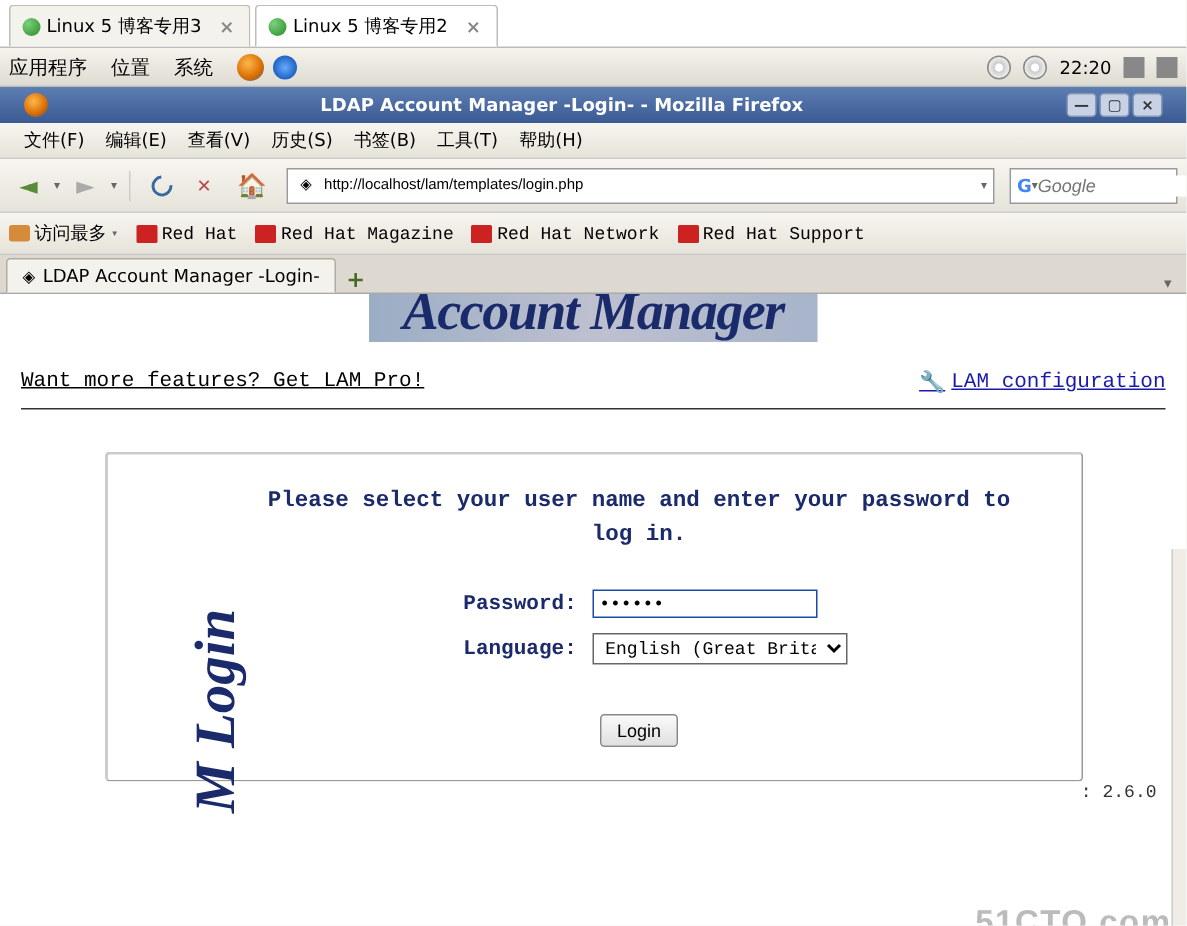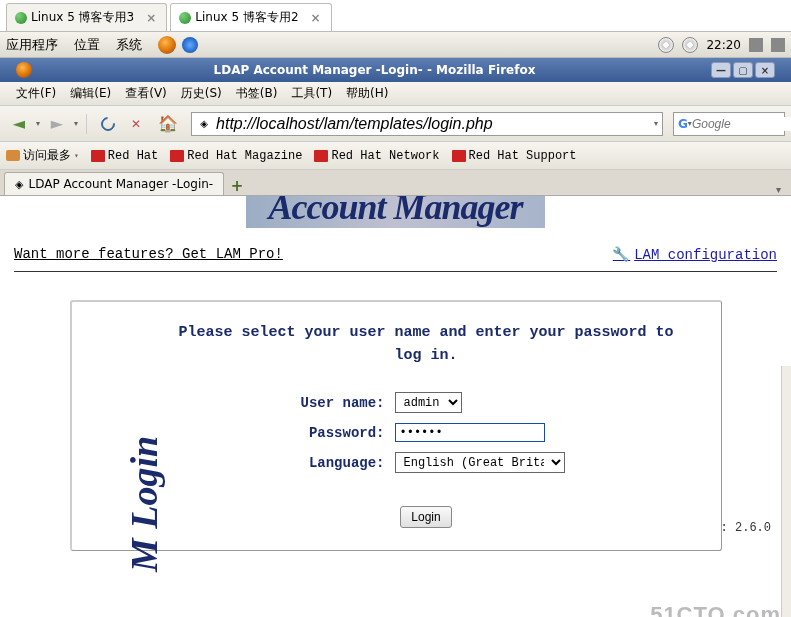--- a/index.html
+++ b/index.html
@@ -35,21 +35,21 @@
 
 .navbar { height: 36px; background: linear-gradient(#f7f5ef, #e6e3da); display: flex; align-items: center; padding: 2px 6px; gap: 4px; border-bottom: 1px solid #ccc; }
 .nav-btn { width: 26px; height: 26px; border: 1px solid transparent; border-radius: 3px; display: flex; align-items: center; justify-content: center; cursor: pointer; }
 .dropdown-arrow { font-size: 8px; color: #666; }
 .nav-arrow-l, .nav-arrow-r { font-size: 16px; color: #588c3a; font-weight: bold; }
 .nav-reload { width: 14px; height: 14px; border: 2px solid #3b6aa0; border-radius: 50%; border-top-color: transparent; transform: rotate(40deg); }
 .nav-stop { width: 14px; height: 14px; color: #b84a4a; font-weight: bold; }
 .home-icon { font-size: 16px; }
 .urlbar { flex: 1; height: 24px; border: 1px solid #9a9a9a; background: #fff; display: flex; align-items: center; padding: 0 4px; margin: 0 6px; }
 .urlbar .favicon { width: 16px; height: 16px; display: flex; align-items: center; justify-content: center; font-size: 10px; }
-.urlbar input { flex: 1; border: none; outline: none; font-size: 16px; padding: 0 4px; font-style: italic; }
+.urlbar input { flex: 1; border: none; outline: none; font-size: 10px; padding: 0 4px; }
 .searchbar { width: 112px; height: 24px; border: 1px solid #9a9a9a; background: #fff; display: flex; align-items: center; padding: 0 4px; }
 .searchbar input { flex: 1; border: none; outline: none; font-size: 12px; color: #888; font-style: italic; }
 .google-g { font-weight: bold; font-size: 12px; color: #4285f4; }
 
 
 .bookmarkbar { height: 28px; background: linear-gradient(#f7f5ef, #e6e3da); display: flex; align-items: center; padding: 0 6px; gap: 12px; font-size: 12px; border-bottom: 1px solid #ccc; }
 .bk-item { display: flex; align-items: center; gap: 3px; cursor: pointer; font-family: Liberation Mono, monospace; }
 .camera-icon { width: 14px; height: 11px; background: #d68b3a; border-radius: 2px; }
 .rh-icon { width: 14px; height: 12px; background: #c22; border-radius: 1px; display: inline-block; }
 
@@ -220,26 +220,20 @@
     </a>
   </div>
   <div class="hr"></div>
 
   <div class="login-card">
     <div class="login-side-wrap">
         <div class="login-side">M  Login</div>
       </div>
     <div class="prompt">Please select your user name and enter your password to log in.</div>
     <div class="form-row">
-      <label>User name:</label>
-      <select>
-        <option>admin</option>
-      </select>
-    </div>
-    <div class="form-row">
       <label>Password:</label>
       <input type="password" value="••••••" style="">
     </div>
     <div class="form-row">
       <label>Language:</label>
       <select style="width:170px">
         <option>English (Great Britain)</option>
       </select>
     </div>
     <div class="login-btn-row">

